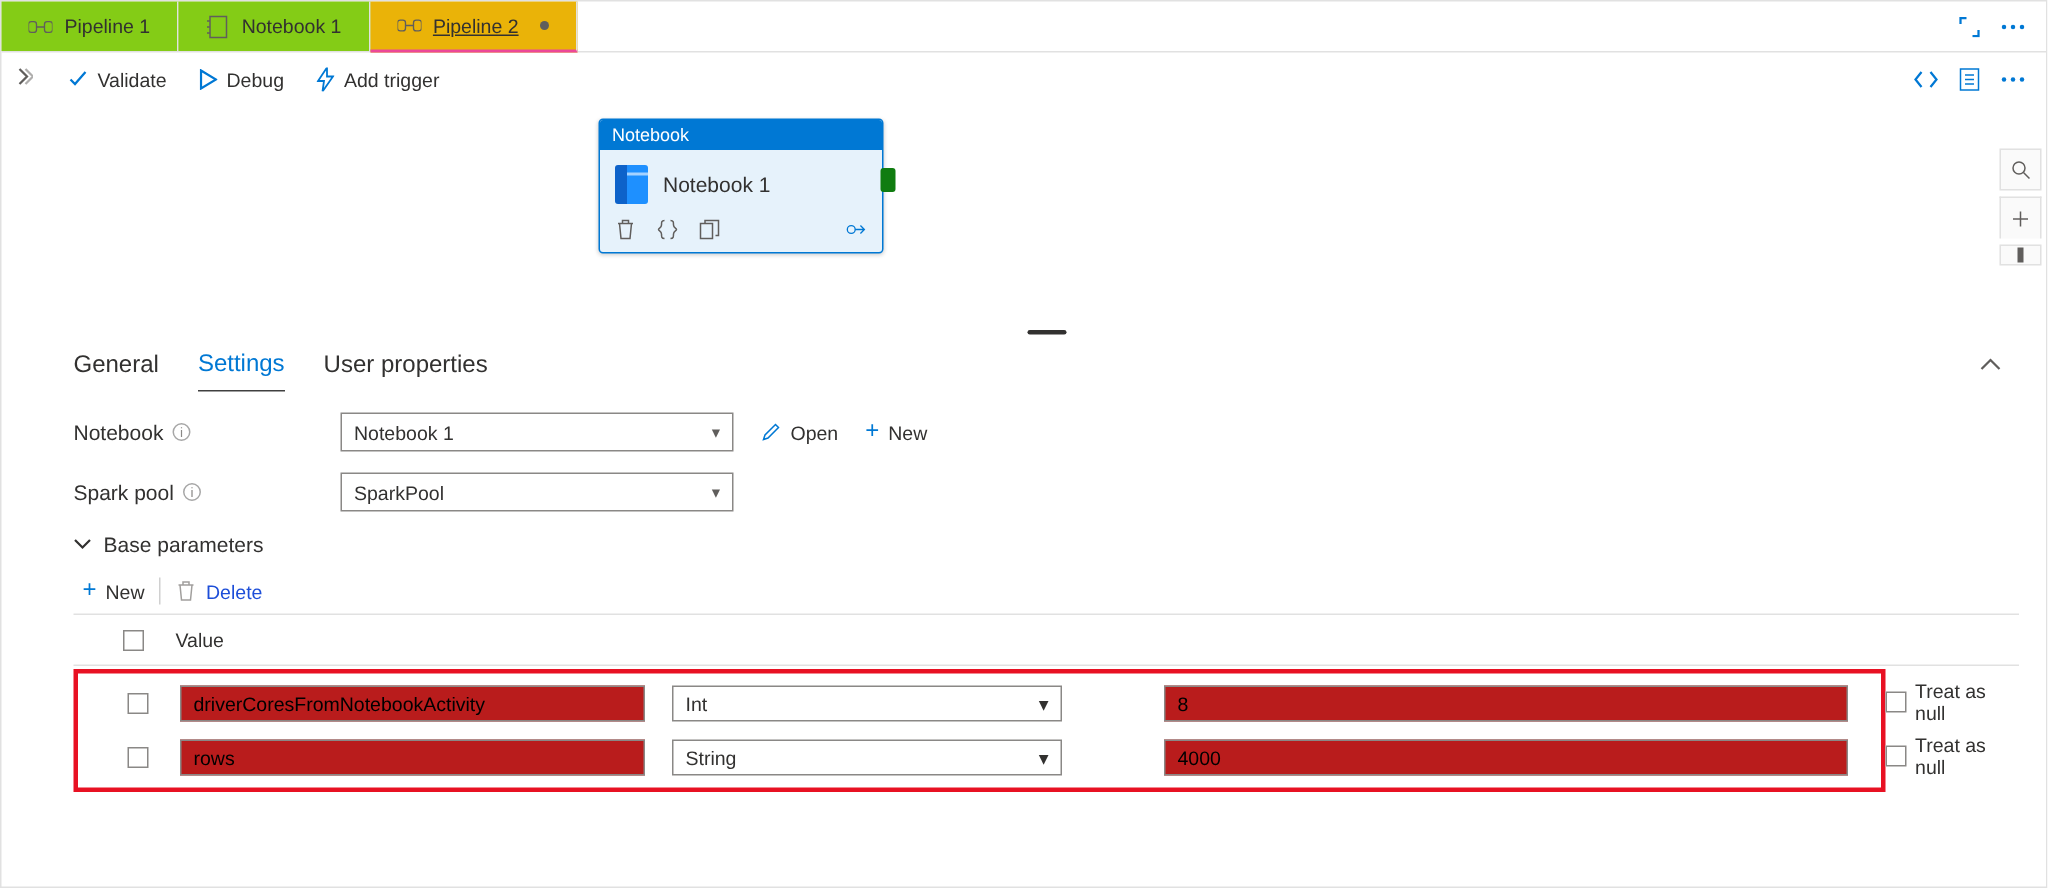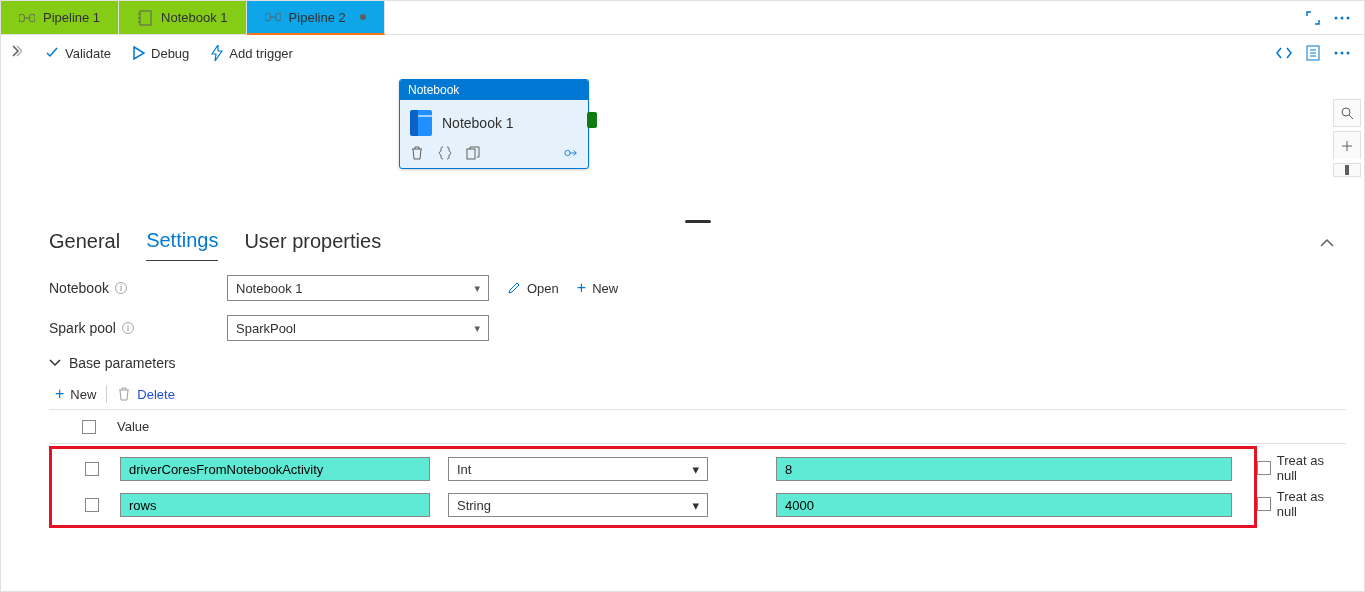--- a/index.html
+++ b/index.html
@@ -2,21 +2,21 @@
 <html><head>
 <meta charset="utf-8">
 <style>
   * { box-sizing: border-box; font-family: "Segoe UI", Arial, sans-serif; }
   body { margin: 0; background: #fff; color: #323130; font-size: 13px; }
   .root { width: 1365px; height: 592px; position: relative; border: 1px solid #e1e1e1; display: flex; flex-direction: column; }
 
   
   .tabstrip { display: flex; align-items: stretch; height: 34px; border-bottom: 1px solid #e1e1e1; position: relative; }
   .tab { display: flex; align-items: center; gap: 8px; padding: 0 18px; font-size: 13px; color: #323130; cursor: pointer; border-right: 1px solid #e1e1e1; background:#84cc16;}
-  .tab.active { background: #0ea5e9; border-bottom: 2px solid #f97316; margin-bottom:-1px;}
+  .tab.active { background: #eab308; border-bottom: 2px solid #ec4899; margin-bottom:-1px;text-decoration:underline;}
   .tab .tab-icon { width: 16px; height: 14px; display:inline-flex; align-items:center; justify-content:center;}
   .tab .dirty { width:6px;height:6px;border-radius:50%;background:#605e5c;margin-left:6px;}
   .tabstrip-right { margin-left: auto; display: flex; align-items: center; gap: 14px; padding: 0 14px; }
   .icon-btn { color:#0078d4; cursor:pointer; display:inline-flex; align-items:center;}
 
   
   .layout { display:flex; flex:1; min-height:0;}
   .left-gutter { width:30px; border-right:0; display:flex; align-items:flex-start; justify-content:center; padding-top:10px;}
   .main { flex:1; display:flex; flex-direction:column; min-width:0; position:relative;}
   .toolbar { display:flex; align-items:center; gap:22px; height:36px; padding:0 14px;}
@@ -36,21 +36,21 @@
   .activity-footer .spacer{flex:1;}
   .activity-footer svg{width:14px;height:14px;}
   .port { position:absolute; right:-9px; top:32px; width:10px; height:16px; background:#107c10; border-radius:2px;}
 
   .drag-handle { height:8px; display:flex; justify-content:center; align-items:center;}
   .drag-handle span{width:26px;height:3px;background:#323130;border-radius:2px;}
 
   
   .detail-tabs { display:flex; gap:26px; padding:0 18px; border-bottom:0; height:36px; align-items:flex-end; position:relative;}
   .detail-tabs::after{content:"";position:absolute;bottom:0;left:0;right:0;height:1px;background:transparent;}
-  .dtab { padding:8px 0; font-size:20px; color:#323130; cursor:pointer; }
+  .dtab { padding:8px 0; font-size:16px; color:#323130; cursor:pointer; }
   .dtab.active { color:#0078d4; border-bottom:1px solid #404040; font-weight:400;}
   .collapse-chevron { margin-left:auto; padding-right:12px; color:#605e5c; cursor:pointer; align-self:center;}
 
   
   .form-area { padding:14px 18px; overflow:auto; flex:1;}
   .form-row { display:flex; align-items:center; gap:18px; margin-bottom:14px;}
   .form-label { width:160px; display:flex; align-items:center; gap:6px; font-size:14px;}
   .info { width:12px;height:12px;border:1px solid #a7a7a7;border-radius:50%;display:inline-flex;justify-content:center;align-items:center;font-size:9px;color:#8a8886;}
   .select { width:262px; height:26px; border:1px solid #8a8886; background:#fff; padding:0 8px; display:flex; align-items:center; justify-content:space-between; cursor:pointer;}
   .select .chev { color:#605e5c; font-size:11px;}
@@ -69,21 +69,21 @@
   .param-head { display:flex; align-items:center; height:34px; padding:0 12px; border-bottom:1px solid #e1e1e1;}
   .col-chk { width:56px; display:flex; justify-content:center;}
   .col-name { width:328px;}
   .col-type { width:328px;}
   .col-value { width:466px;}
   .col-null { width:110px;}
   .chk { width:14px;height:14px;border:1px solid #8a8886;background:#fff;display:inline-block;cursor:pointer;}
 
   .highlight-box { border:3px solid #e81123; padding:2px 0; margin-top:2px;}
   .param-row { display:flex; align-items:center; height:36px; padding:0 12px;}
-  .txt-input { height:24px; border:1px solid #8a8886; padding:0 8px; font-size:13px; background:#5eead4;}
+  .txt-input { height:24px; border:1px solid #8a8886; padding:0 8px; font-size:13px; background:#b91c1c;}
   .col-name .txt-input{ width:310px;}
   .sel2 { width:260px; height:24px; border:1px solid #8a8886; padding:0 8px; display:flex; align-items:center; justify-content:space-between; cursor:pointer;}
   .col-value .txt-input{ width:456px;}
   .null-wrap { display:flex; align-items:center; gap:6px;}
 
   
   .right-rail { position:absolute; right:0; top:64px; width:34px; display:flex; flex-direction:column; align-items:center; gap:4px;}
   .rail-btn { width:28px;height:28px;border:1px solid #e1e1e1;display:flex;align-items:center;justify-content:center;color:#605e5c;background:#fafafa;cursor:pointer;}
 
   svg{display:block;}

